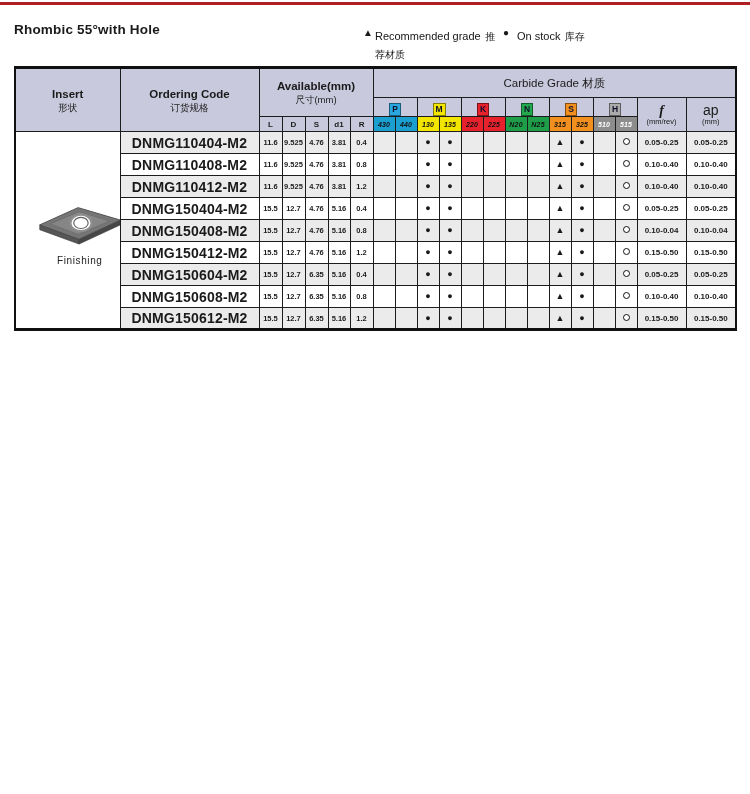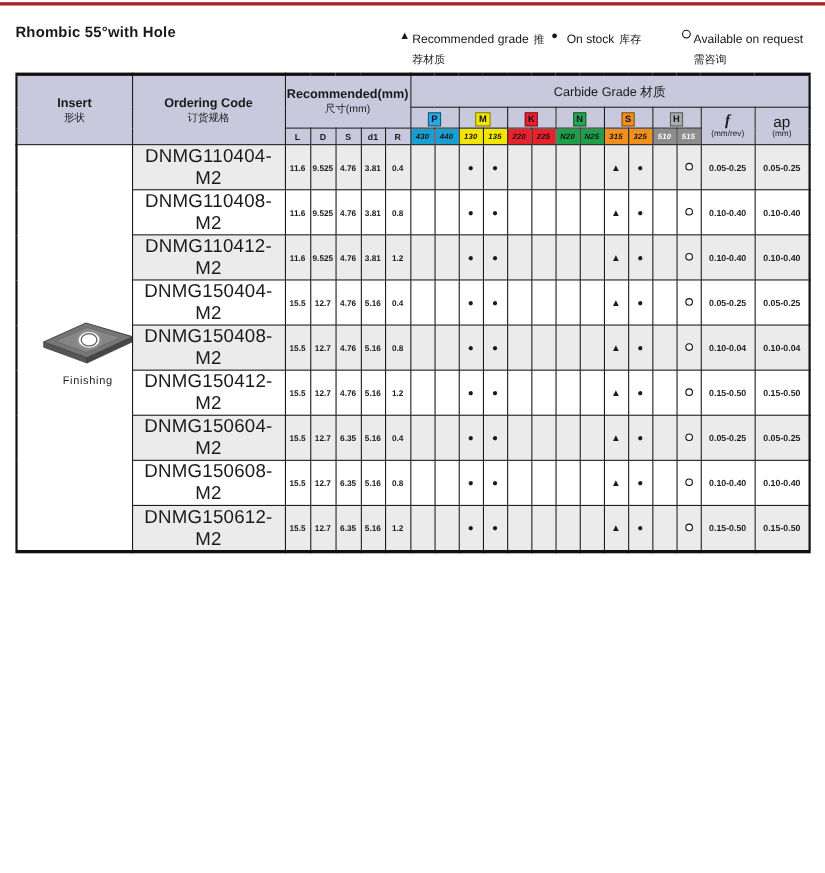--- a/index.html
+++ b/index.html
@@ -51,21 +51,21 @@
   .chip{
     display:inline-block;min-width:9px;padding:0 2px;font-size:8.5px;font-weight:bold;
     line-height:11px;color:#10102a;border:1px solid rgba(0,0,0,.45);
   }
   .dim-h{font-size:8px;font-weight:bold;}
   .num-h{font-size:7px;font-weight:bold;font-style:italic;letter-spacing:.2px;}
   .f-h .sym{font-family:"Liberation Serif","DejaVu Serif",serif;font-style:italic;font-weight:bold;font-size:14px;line-height:13px;display:block;}
   .f-h .unit,.ap-h .unit{font-size:7.5px;line-height:9px;display:block;}
   .ap-h .sym{font-weight:normal;font-size:14px;line-height:14px;display:block;}
 
-  td.code-cell{font-size:17px;font-weight:normal;letter-spacing:.2px;}
+  td.code-cell{font-size:14px;font-weight:bold;letter-spacing:.2px;}
   td.dim-cell{font-size:7.5px;font-weight:bold;}
   td.mark-cell{font-size:9px;line-height:9px;}
   td.f-cell,td.ap-cell{font-size:8px;font-weight:bold;}
   .mk{font-size:9px;}
 
   .insert-content{display:flex;flex-direction:column;align-items:center;justify-content:center;height:100%;margin-left:24px;}
   .insert-label{font-size:10px;letter-spacing:.6px;margin-top:6px;color:#222;}
 </style>
 </head>
 <body>
@@ -84,27 +84,20 @@
       <span class="zh">推荐材质</span>
     </span>
   </div>
   <div class="legend-item li-2">
     <span class="legend-symbol">●</span>
     <span class="legend-text">
       <span class="en">On stock</span>
       <span class="zh">库存</span>
     </span>
   </div>
-  <div class="legend-item li-3">
-    <span class="legend-symbol"><span class="ring"></span></span>
-    <span class="legend-text">
-      <span class="en">Available on request</span>
-      <span class="zh">需咨询</span>
-    </span>
-  </div>
 </div>
 
 <table class="catalog">
   <colgroup>
     <col style="width:105px">
     <col style="width:139px">
     <col style="width:23px">
       <col style="width:23px">
       <col style="width:23px">
       <col style="width:22px">
@@ -128,21 +121,21 @@
     <tr class="tr-main">
       <th rowspan="3">
         <div class="h-en">Insert</div>
         <div class="h-zh">形状</div>
       </th>
       <th rowspan="3">
         <div class="h-en">Ordering Code</div>
         <div class="h-zh">订货规格</div>
       </th>
       <th colspan="5" rowspan="2">
-        <div class="h-en">Recommended(mm)</div>
+        <div class="h-en">Available(mm)</div>
         <div class="h-zh">尺寸(mm)</div>
       </th>
       <th colspan="14" class="carbide-h">Carbide Grade 材质</th>
     </tr>
     <tr class="tr-chips" id="grade-chips-row">
         <th class="chip-cell" colspan="2"><span class="chip" style="background: rgb(42, 167, 223);">P</span></th>
         <th class="chip-cell" colspan="2"><span class="chip" style="background: rgb(242, 230, 0);">M</span></th>
         <th class="chip-cell" colspan="2"><span class="chip" style="background: rgb(232, 34, 45);">K</span></th>
         <th class="chip-cell" colspan="2"><span class="chip" style="background: rgb(35, 168, 78);">N</span></th>
         <th class="chip-cell" colspan="2"><span class="chip" style="background: rgb(241, 143, 31);">S</span></th>

